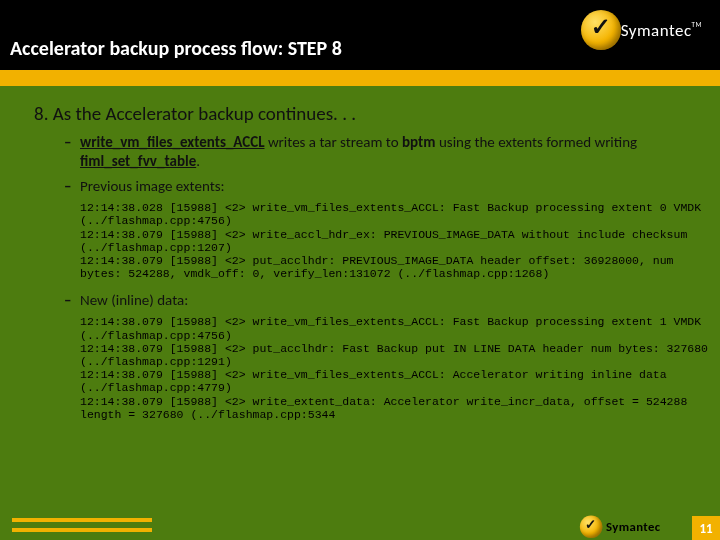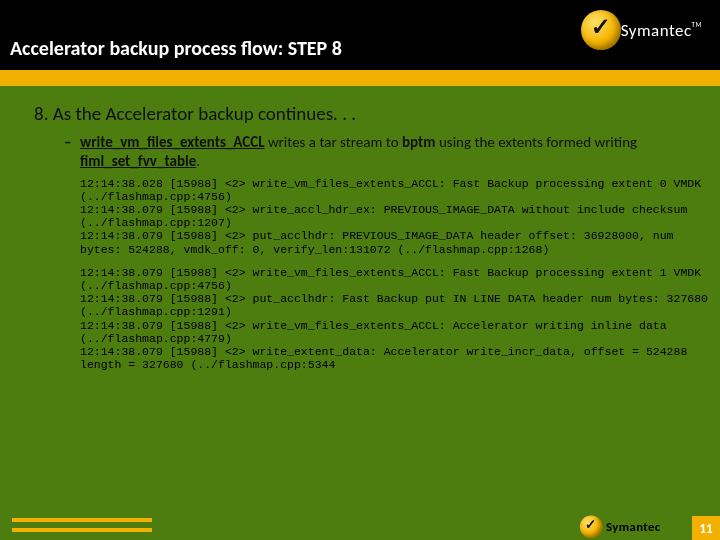--- a/index.html
+++ b/index.html
@@ -48,24 +48,26 @@
   <div class="body">
     <div class="h2">
       <span>8.</span>
       <span>As the Accelerator backup continues. . .</span>
     </div>
 
     <div class="bullet">
       <b><u>write_vm_files_extents_ACCL</u></b><span> writes a tar stream to </span><b>bptm</b><span> using the extents formed writing </span><b><u>fiml_set_fvv_table</u></b><span>.</span>
     </div>
 
+    <div class="bullet">Previous image extents:</div>
     <div class="code">12:14:38.028 [15988] &lt;2&gt; write_vm_files_extents_ACCL: Fast Backup processing extent 0 VMDK (../flashmap.cpp:4756)
 12:14:38.079 [15988] &lt;2&gt; write_accl_hdr_ex: PREVIOUS_IMAGE_DATA without include checksum (../flashmap.cpp:1207)
 12:14:38.079 [15988] &lt;2&gt; put_acclhdr: PREVIOUS_IMAGE_DATA header offset: 36928000, num bytes: 524288, vmdk_off: 0, verify_len:131072 (../flashmap.cpp:1268)</div>
 
+    <div class="bullet">New (inline) data:</div>
     <div class="code">12:14:38.079 [15988] &lt;2&gt; write_vm_files_extents_ACCL: Fast Backup processing extent 1 VMDK (../flashmap.cpp:4756)
 12:14:38.079 [15988] &lt;2&gt; put_acclhdr: Fast Backup put IN LINE DATA header num bytes: 327680 (../flashmap.cpp:1291)
 12:14:38.079 [15988] &lt;2&gt; write_vm_files_extents_ACCL: Accelerator writing inline data (../flashmap.cpp:4779)
 12:14:38.079 [15988] &lt;2&gt; write_extent_data: Accelerator write_incr_data, offset = 524288 length = 327680 (../flashmap.cpp:5344</div>
   </div>
 
   <div class="footer">
     <div class="footer-left"></div>
     <div class="footer-logo">
       <div class="logo-circle"></div>

